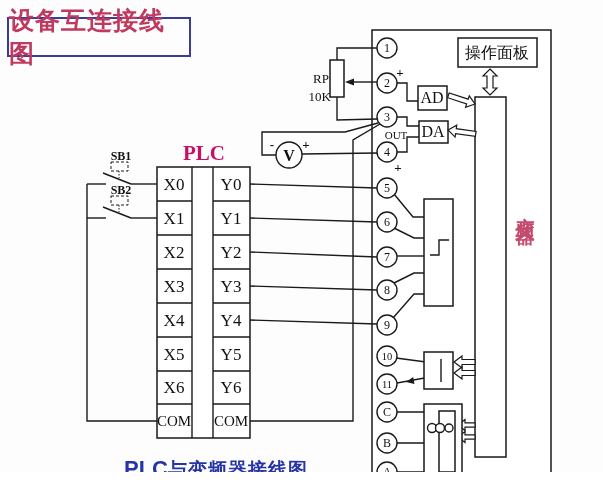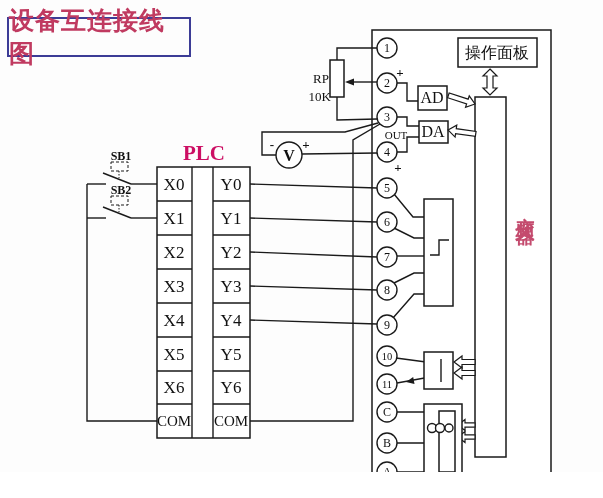--- a/index.html
+++ b/index.html
@@ -264,13 +264,16 @@
         </g>
       <g>
           <circle class="node" cx="387" cy="472" r="10"></circle>
           <text class="term" x="387" y="476">A</text>
         </g>
     </g>
   </svg>
 
   <div class="inverter-label">变频器</div>
 
+  <div class="caption">
+    <span class="cap-plc">PLC</span><span>与变频器接线图</span>
+  </div>
 </div>
 
 </body></html>

